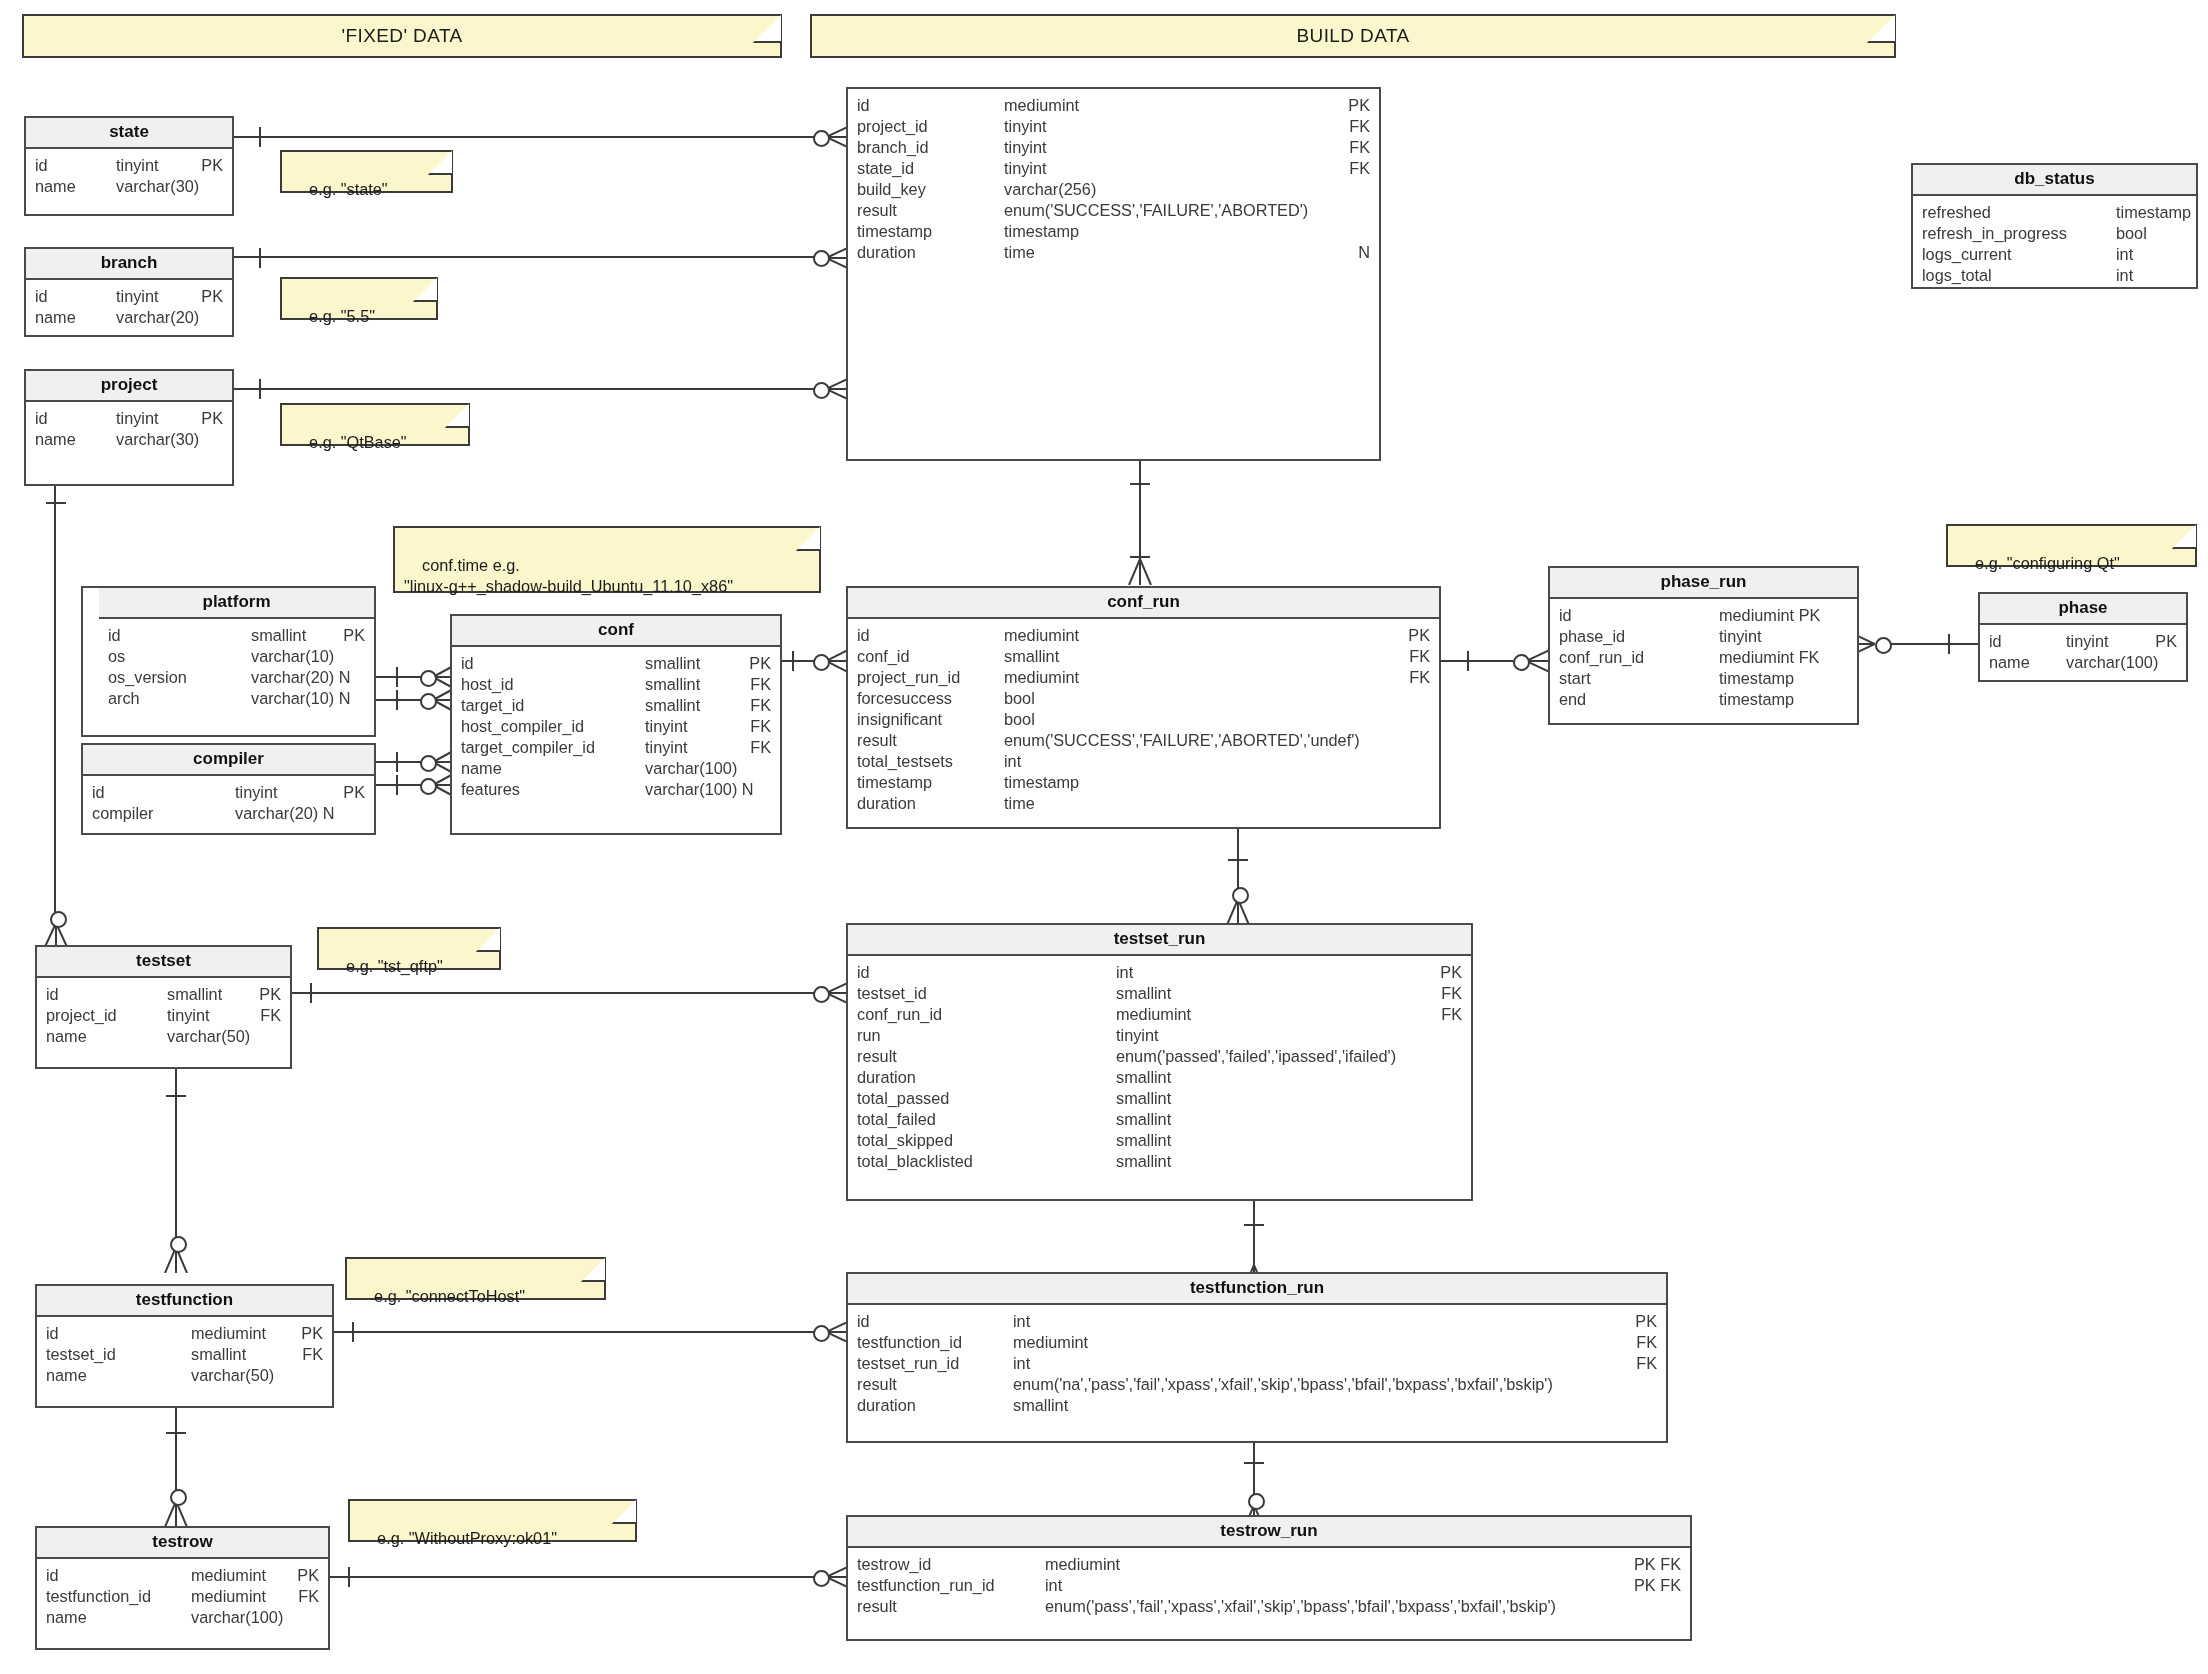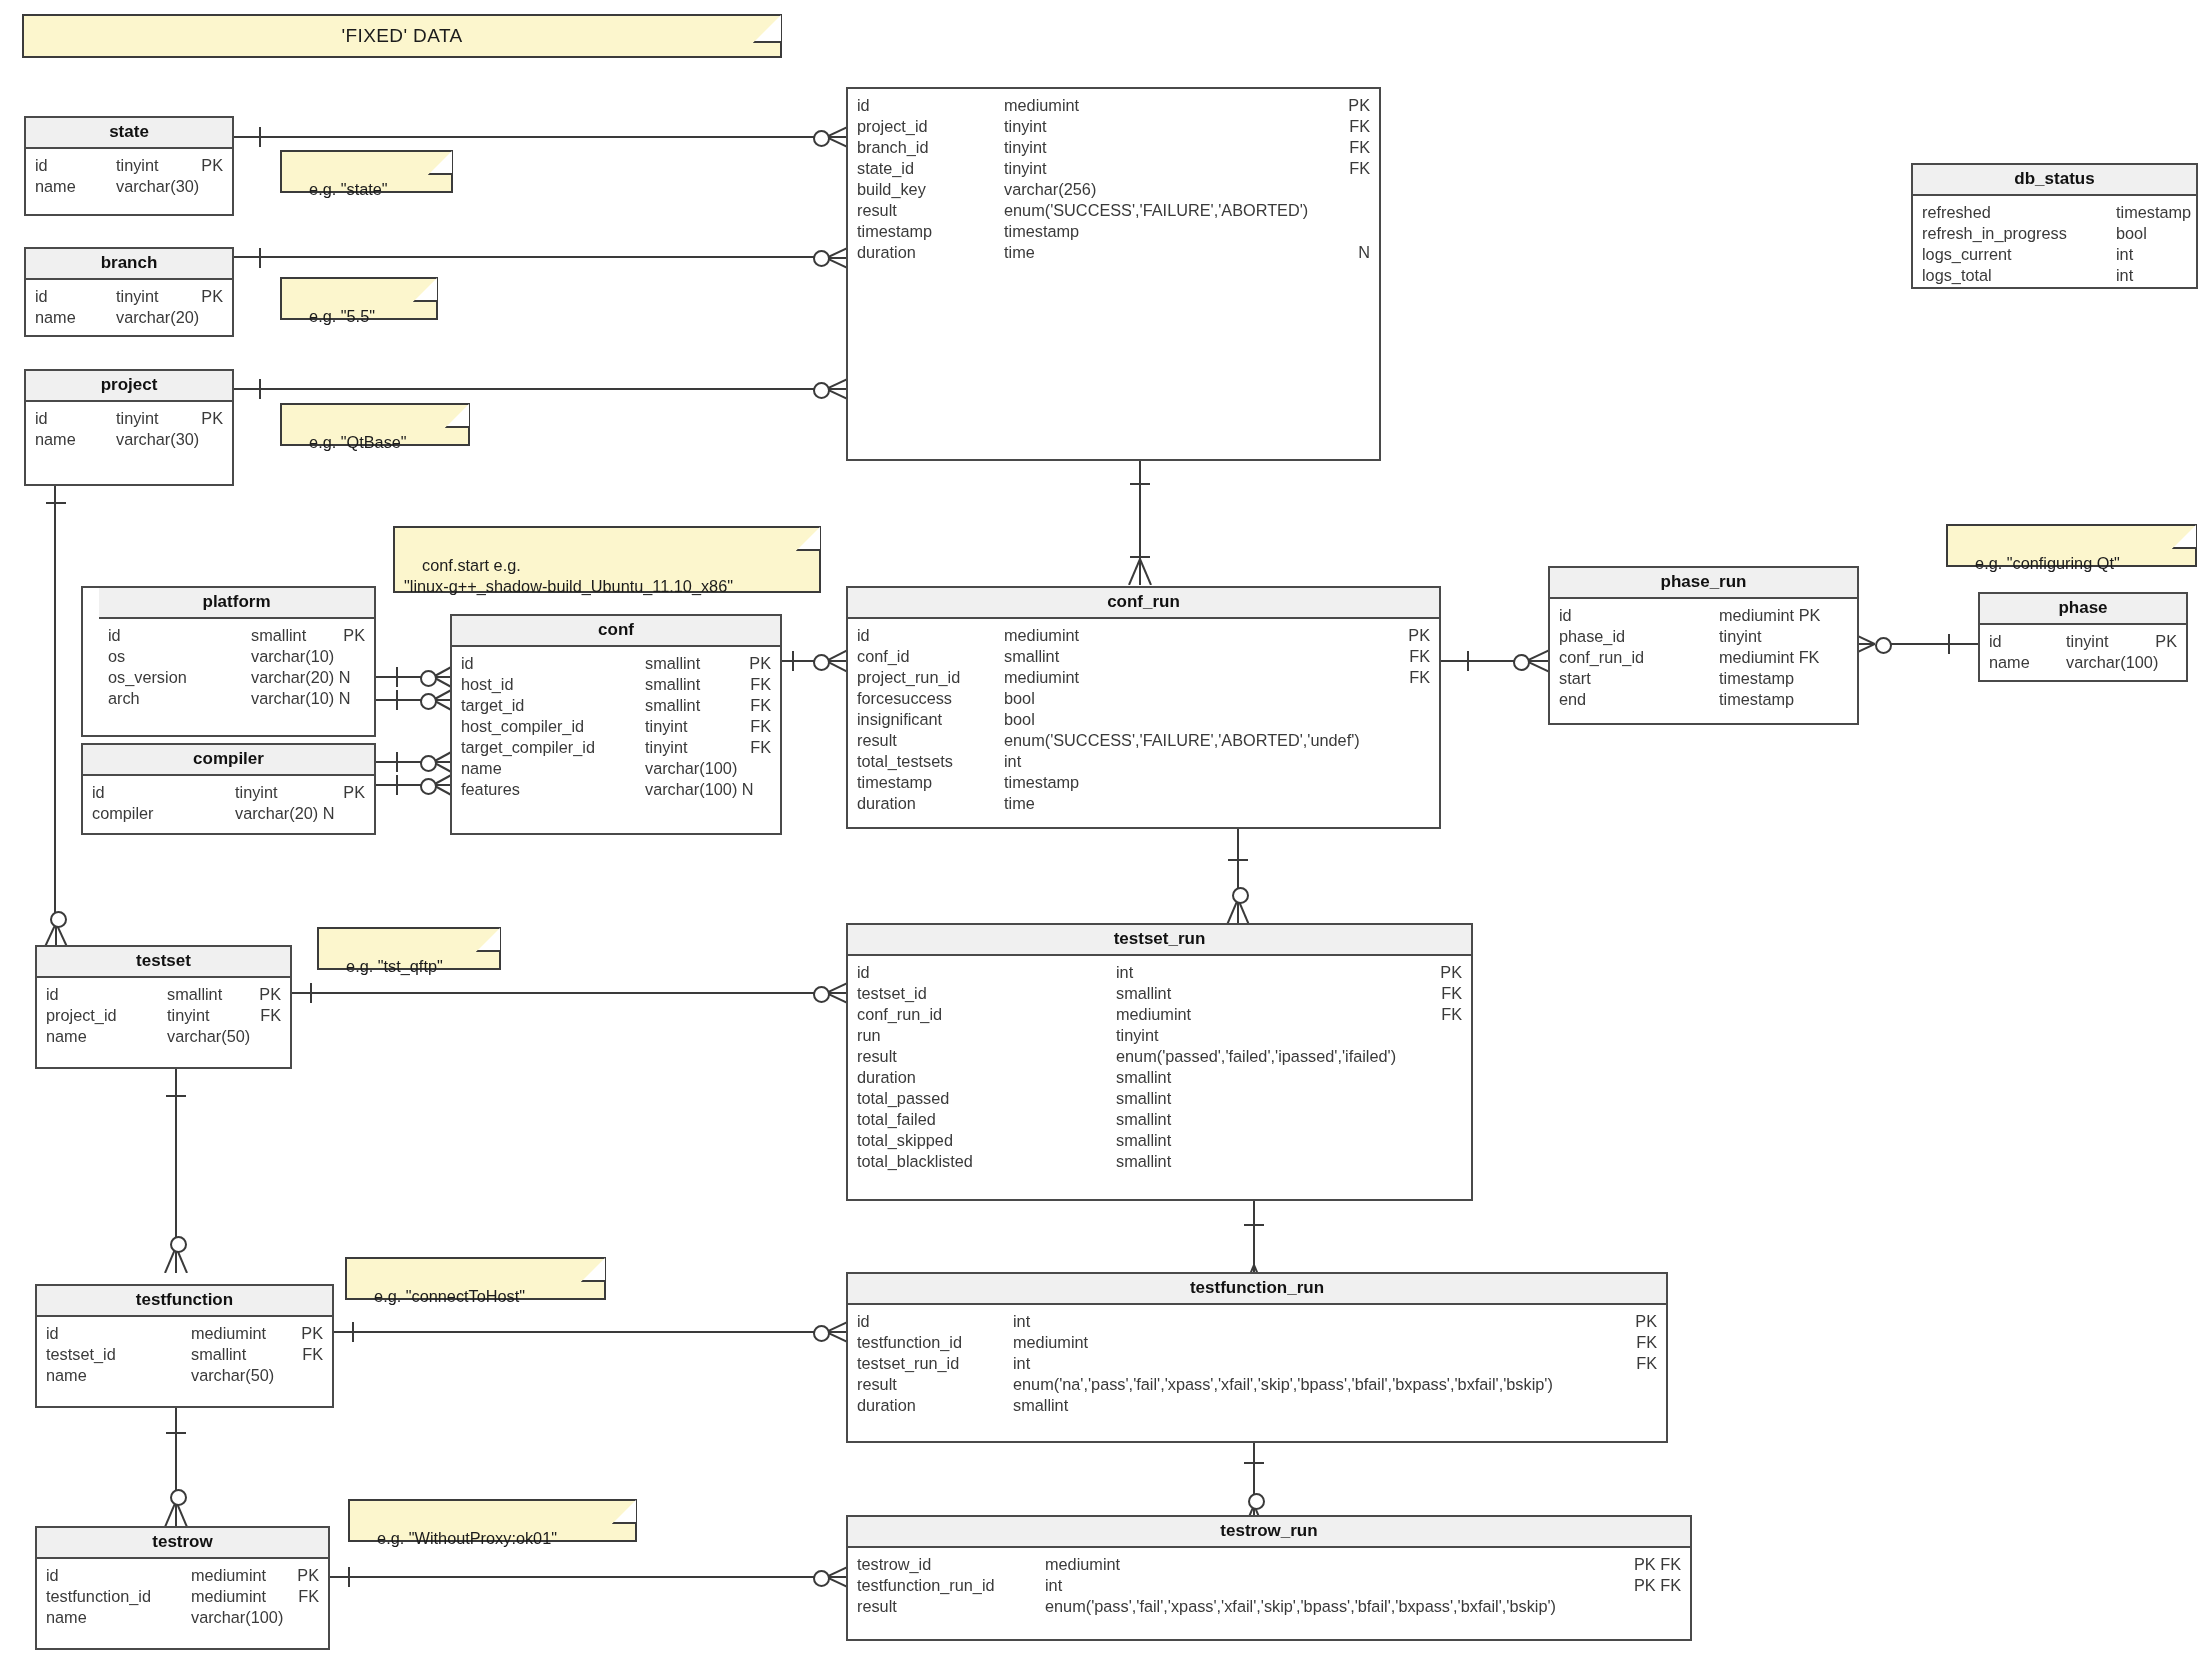--- a/index.html
+++ b/index.html
@@ -110,20 +110,24 @@
 </style>
 </head>
 <body>
 
 <div id="canvas">
 
   <div class="banner" style="left:22px;top:14px;width:760px;height:44px;">
     <span>'FIXED' DATA</span>
     <span class="fold"></span>
   </div>
+  <div class="banner" style="left:810px;top:14px;width:1086px;height:44px;">
+    <span>BUILD DATA</span>
+    <span class="fold"></span>
+  </div>
 
   <div class="ln lnh" style="left:234px;top:136px;width:592px;"></div>
   <div class="tick" style="left:259px;top:127px;width:2px;height:20px;"></div>
   <div class="circ" style="left:813px;top:130px;"></div>
   <svg class="crow" style="left:826px;top:123px;" width="26" height="28" viewBox="0 0 26 28">
       <g stroke="#3a3a3a" stroke-width="2" fill="none">
         <path d="M0,14 L26,2"></path>
         <path d="M0,14 L26,14"></path>
         <path d="M0,14 L26,26"></path>
       </g>
@@ -805,21 +809,21 @@
   </div>
   <div class="note" style="left:280px;top:277px;width:158px;height:43px;">
     <span>e.g. "5.5"</span>
     <span class="fold"></span>
   </div>
   <div class="note" style="left:280px;top:403px;width:190px;height:43px;">
     <span>e.g. "QtBase"</span>
     <span class="fold"></span>
   </div>
   <div class="note" style="left:393px;top:526px;width:428px;height:67px;">
-    <span>conf.start e.g.
+    <span>conf.time e.g.
 "linux-g++_shadow-build_Ubuntu_11.10_x86"</span>
     <span class="fold"></span>
   </div>
   <div class="note" style="left:1946px;top:524px;width:251px;height:43px;">
     <span>e.g. "configuring Qt"</span>
     <span class="fold"></span>
   </div>
   <div class="note" style="left:317px;top:927px;width:184px;height:43px;">
     <span>e.g. "tst_qftp"</span>
     <span class="fold"></span>

